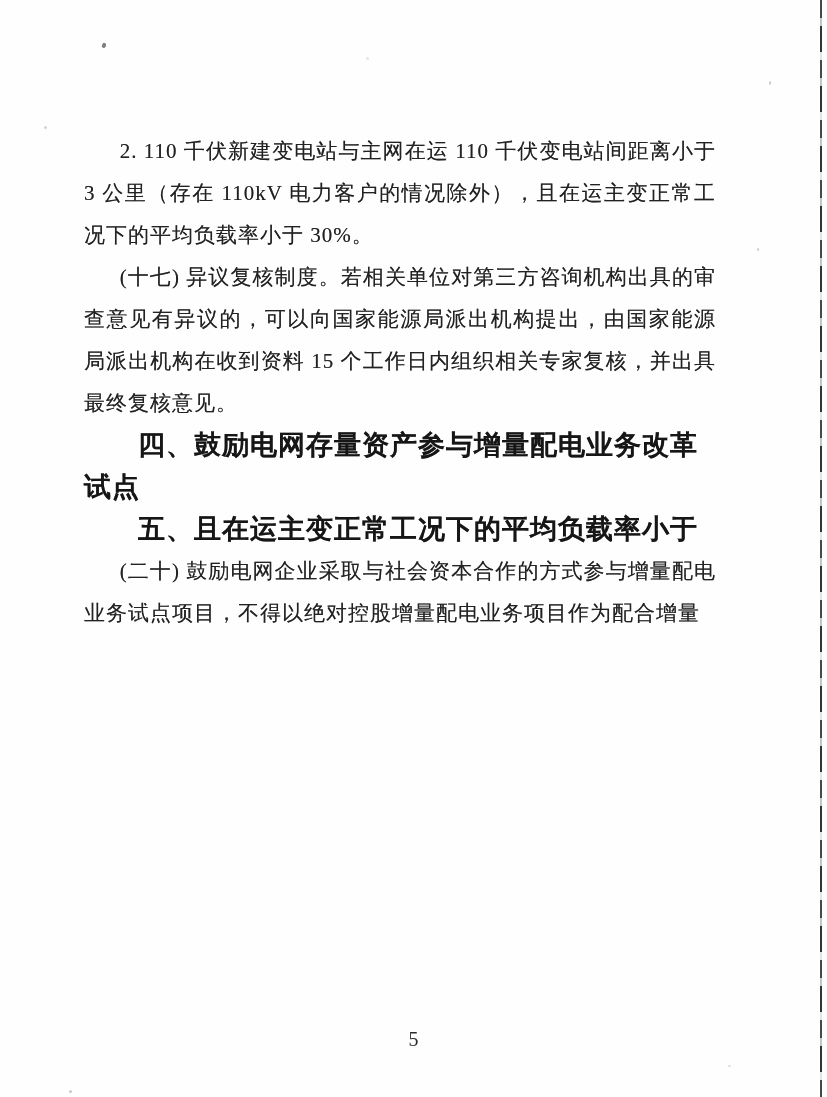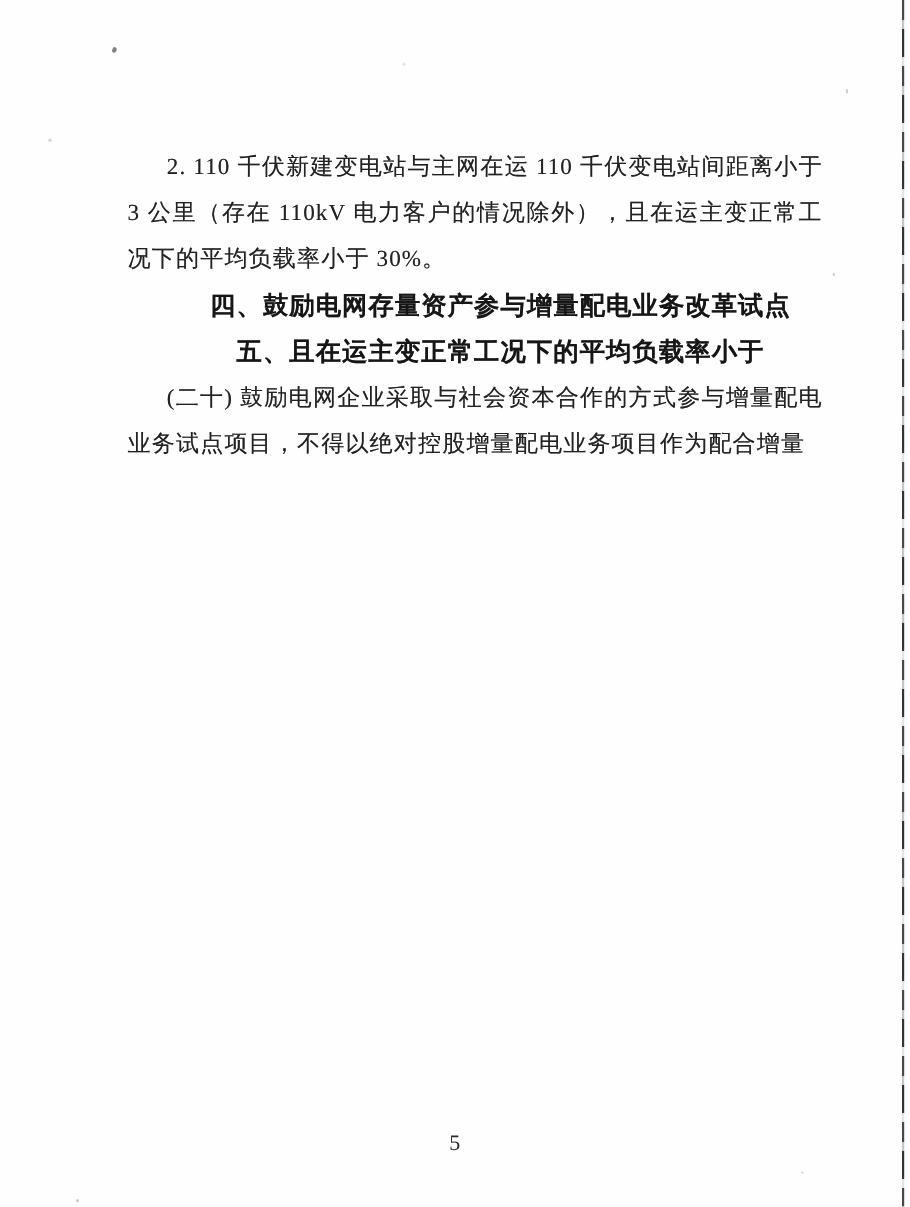--- a/index.html
+++ b/index.html
@@ -12,45 +12,44 @@
     width: 827px;
     height: 1097px;
     background: #fefefe;
     overflow: hidden;
     font-family: "Liberation Serif", "DejaVu Serif", serif;
     color: #1e1e1e;
   }
   .content {
     position: absolute;
     top: 130px;
-    left: 116px;
+    left: 84px;
     width: 632px;
   }
   .para {
     margin: 0;
     font-size: 21px;
     line-height: 42px;
     letter-spacing: 1px;
     text-align: justify;
     text-justify: inter-ideograph;
     text-indent: 1.7em;
     color: #222222;
     text-shadow: 0 0 0.5px rgba(40,40,40,0.55);
   }
   .heading {
     margin: 0;
-    font-size: 23px;
+    font-size: 27px;
     line-height: 42px;
     letter-spacing: 1px;
     font-family: "Liberation Sans", "DejaVu Sans", sans-serif;
     font-weight: 700;
     text-indent: 2em;
     color: #161616;
     text-shadow: 0 0 0.6px rgba(20,20,20,0.6);
-    text-align: center;
   }
   .page-number {
     position: absolute;
     top: 1028px;
     left: 0;
     width: 827px;
     text-align: center;
     font-size: 20px;
     color: #2a2a2a;
     font-family: "Liberation Serif", "DejaVu Serif", serif;
@@ -83,20 +82,21 @@
   .speck.s6 { left: 728px; top: 1065px; width: 3px; height: 2px; opacity: .2; }
   .speck.s7 { left: 757px; top: 248px; width: 2px; height: 3px; opacity: .3; }
 </style>
 </head>
 <body>
 
 <main class="page">
 
   <div class="content">
     <p class="para">2. 110 千伏新建变电站与主网在运 110 千伏变电站间距离小于 3 公里（存在 110kV 电力客户的情况除外），且在运主变正常工况下的平均负载率小于 30%。</p>
+    <p class="para">(十七) 异议复核制度。若相关单位对第三方咨询机构出具的审查意见有异议的，可以向国家能源局派出机构提出，由国家能源局派出机构在收到资料 15 个工作日内组织相关专家复核，并出具最终复核意见。</p>
     <p class="heading">四、鼓励电网存量资产参与增量配电业务改革试点</p>
     <p class="heading">五、且在运主变正常工况下的平均负载率小于</p>
     <p class="para">(二十) 鼓励电网企业采取与社会资本合作的方式参与增量配电业务试点项目，不得以绝对控股增量配电业务项目作为配合增量</p>
   </div>
 
   <div class="page-number">5</div>
 
   <div class="scan-line"></div>
   <div class="speck s1"></div>
   <div class="speck s2"></div>

